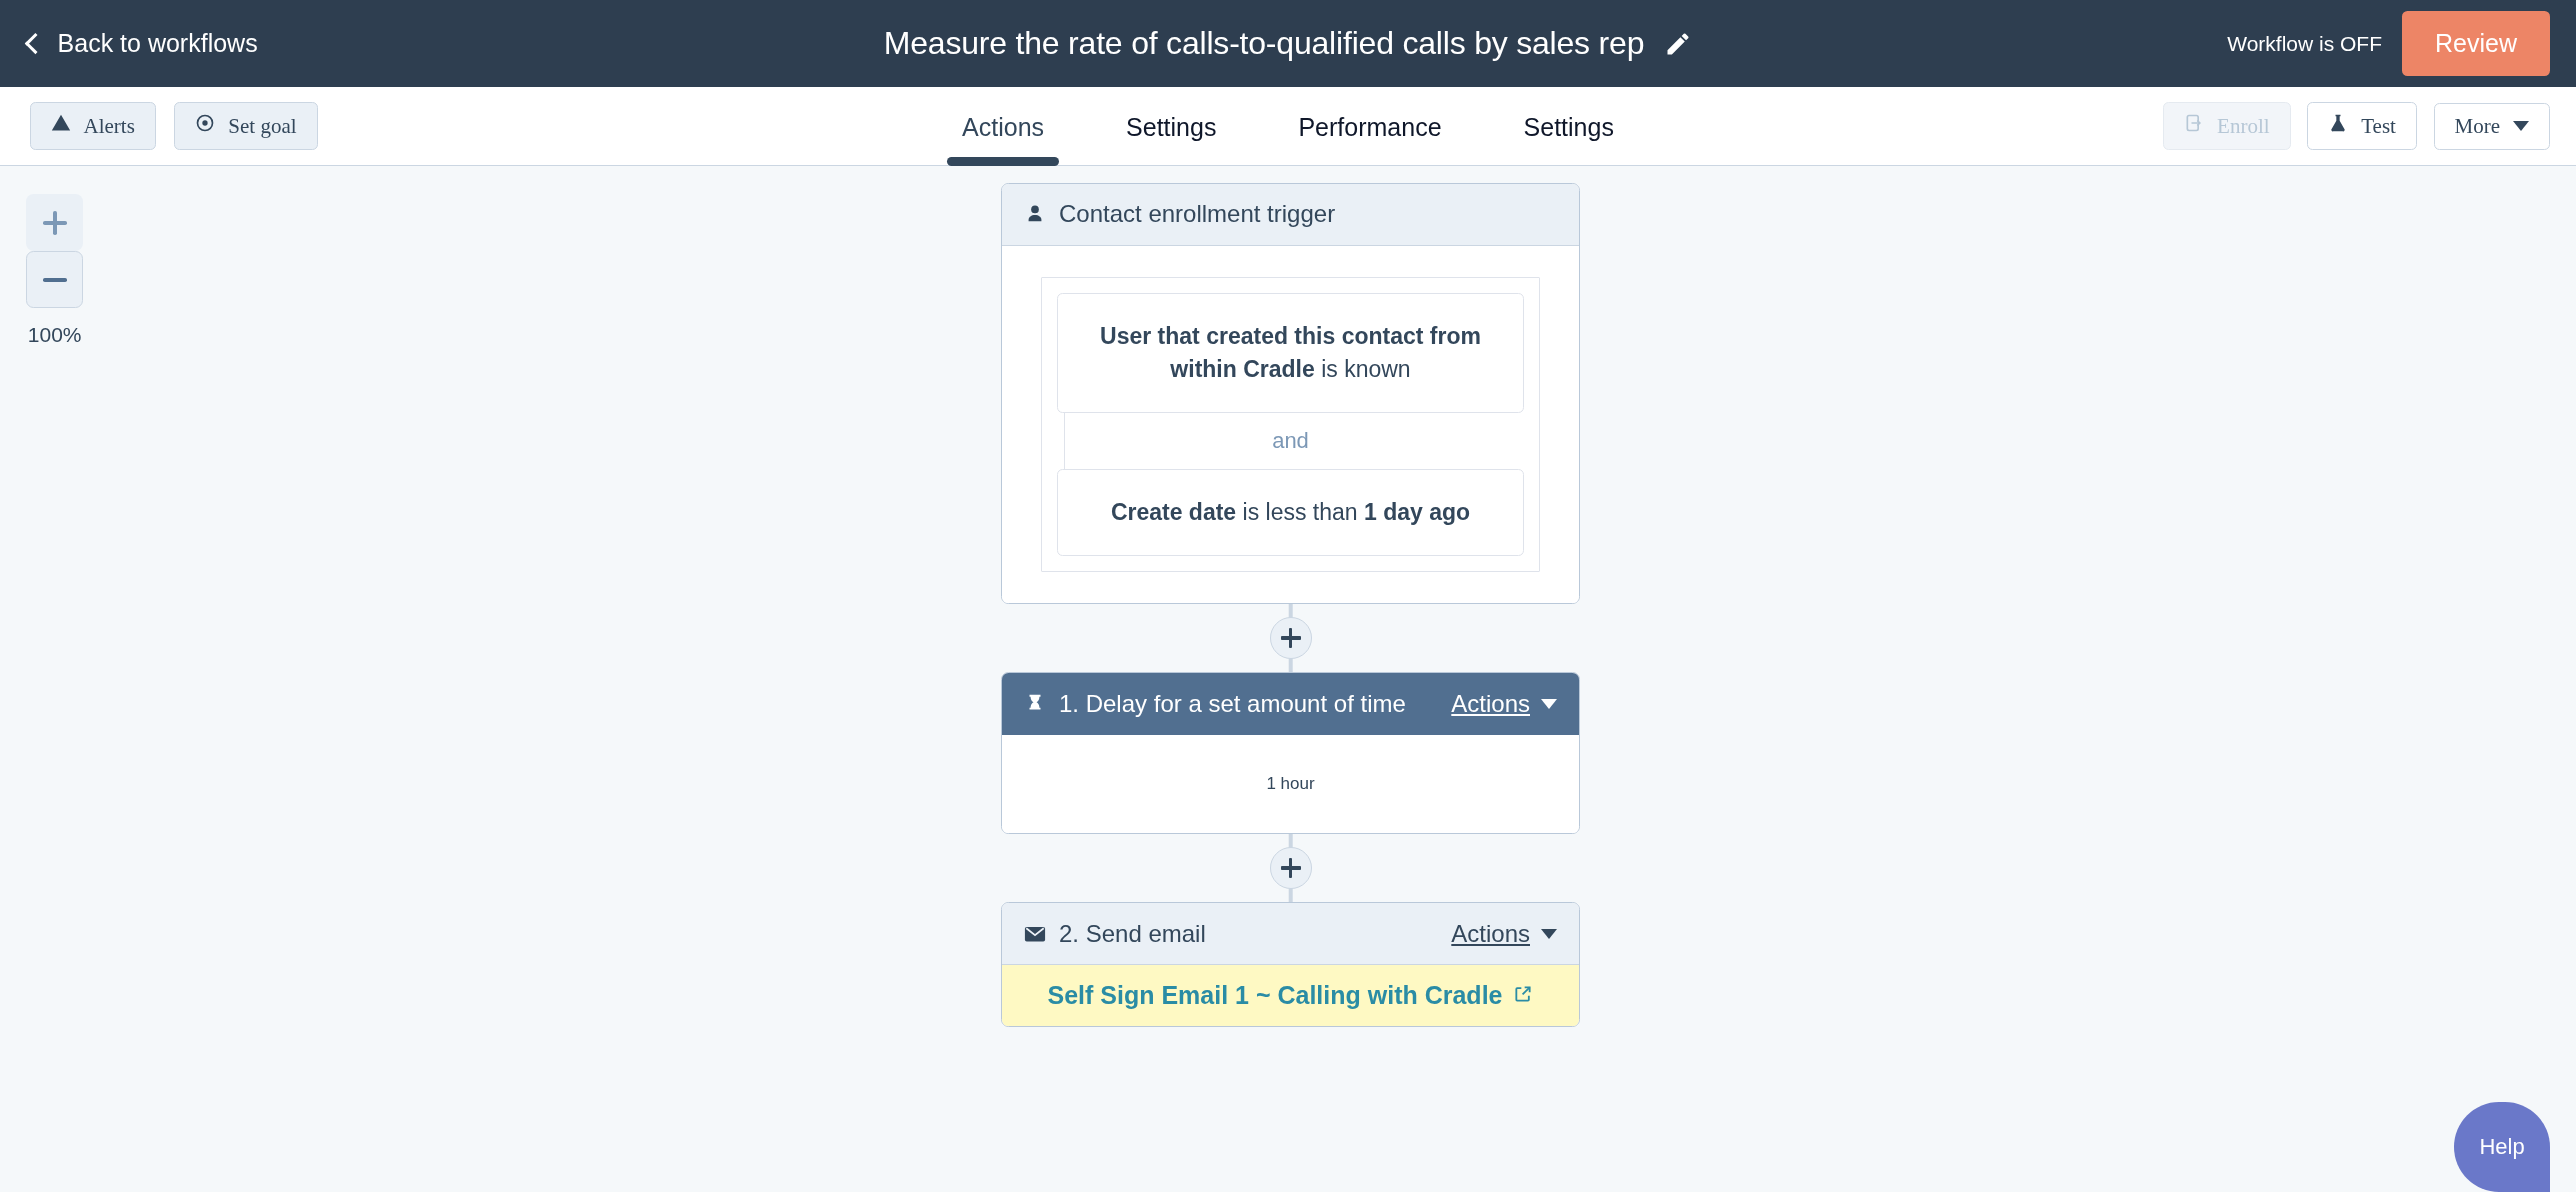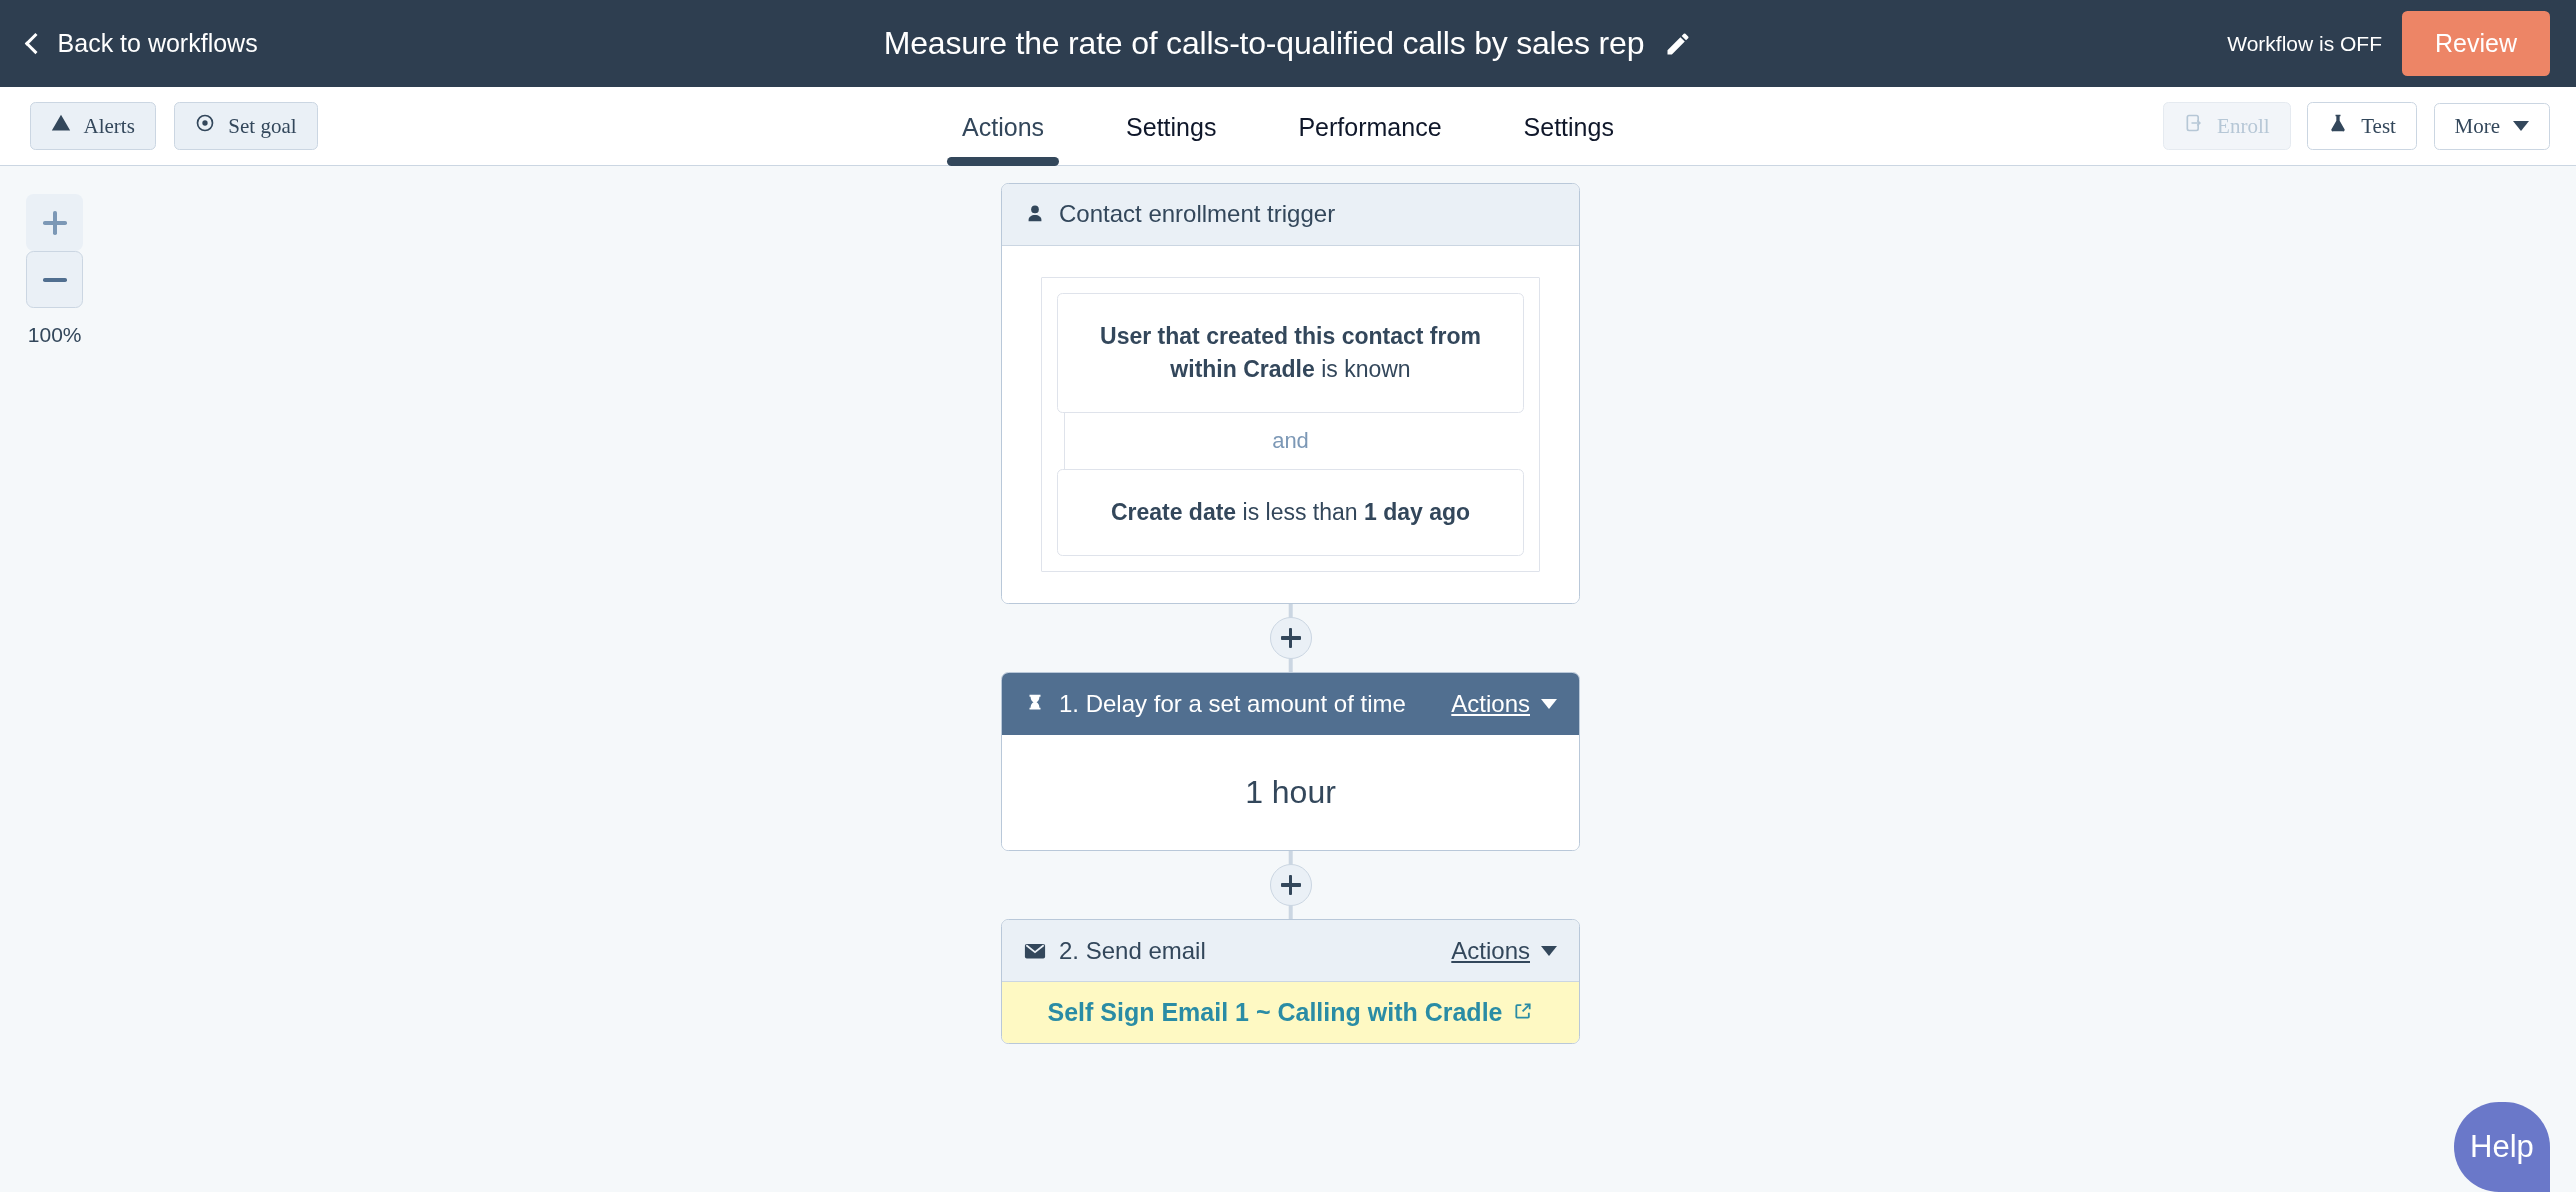--- a/index.html
+++ b/index.html
@@ -179,21 +179,21 @@
     text-align: center; color: #7c98b6; font-size: 22px;
     padding: 14.8px 0;
   }
   .and-row::before {
     content: ""; position: absolute;
     left: 7.4px; top: 0; bottom: 0; width: 0.9px; background: #dfe3eb;
   }
 
   .delay-body {
     background: #ffffff; padding: 39px 0;
-    text-align: center; font-size: 32px; color: #33475b;
+    text-align: center; font-size: 17px; color: #33475b;
   }
   .email-body {
     background: #fef9c3; padding: 16px 39px;
     text-align: center;
   }
   .email-link {
     color: #2a8ca5; font-size: 25px; font-weight: 700;
     text-decoration: none; cursor: pointer;
     display: inline-flex; align-items: center; gap: 11px;
     white-space: nowrap;
@@ -226,21 +226,21 @@
   .plus-node .pn::before { width: 20px; height: 3.7px; left: -10px; top: -1.8px; }
   .plus-node .pn::after  { width: 3.7px; height: 20px; left: -1.8px; top: -10px; }
 
   
   .help-btn {
     position: absolute; right: 26px; bottom: 0;
     width: 96px; height: 90px;
     background: #6a78c9;
     border-radius: 48px 48px 0 48px;
     display: flex; align-items: center; justify-content: center;
-    color: #ffffff; font-size: 31px;
+    color: #ffffff; font-size: 22px;
     cursor: pointer;
   }
 </style>
 </head>
 <body>
 
 <div class="top-header">
 
   <div class="back-link">
     <span class="chevron-left"></span>

